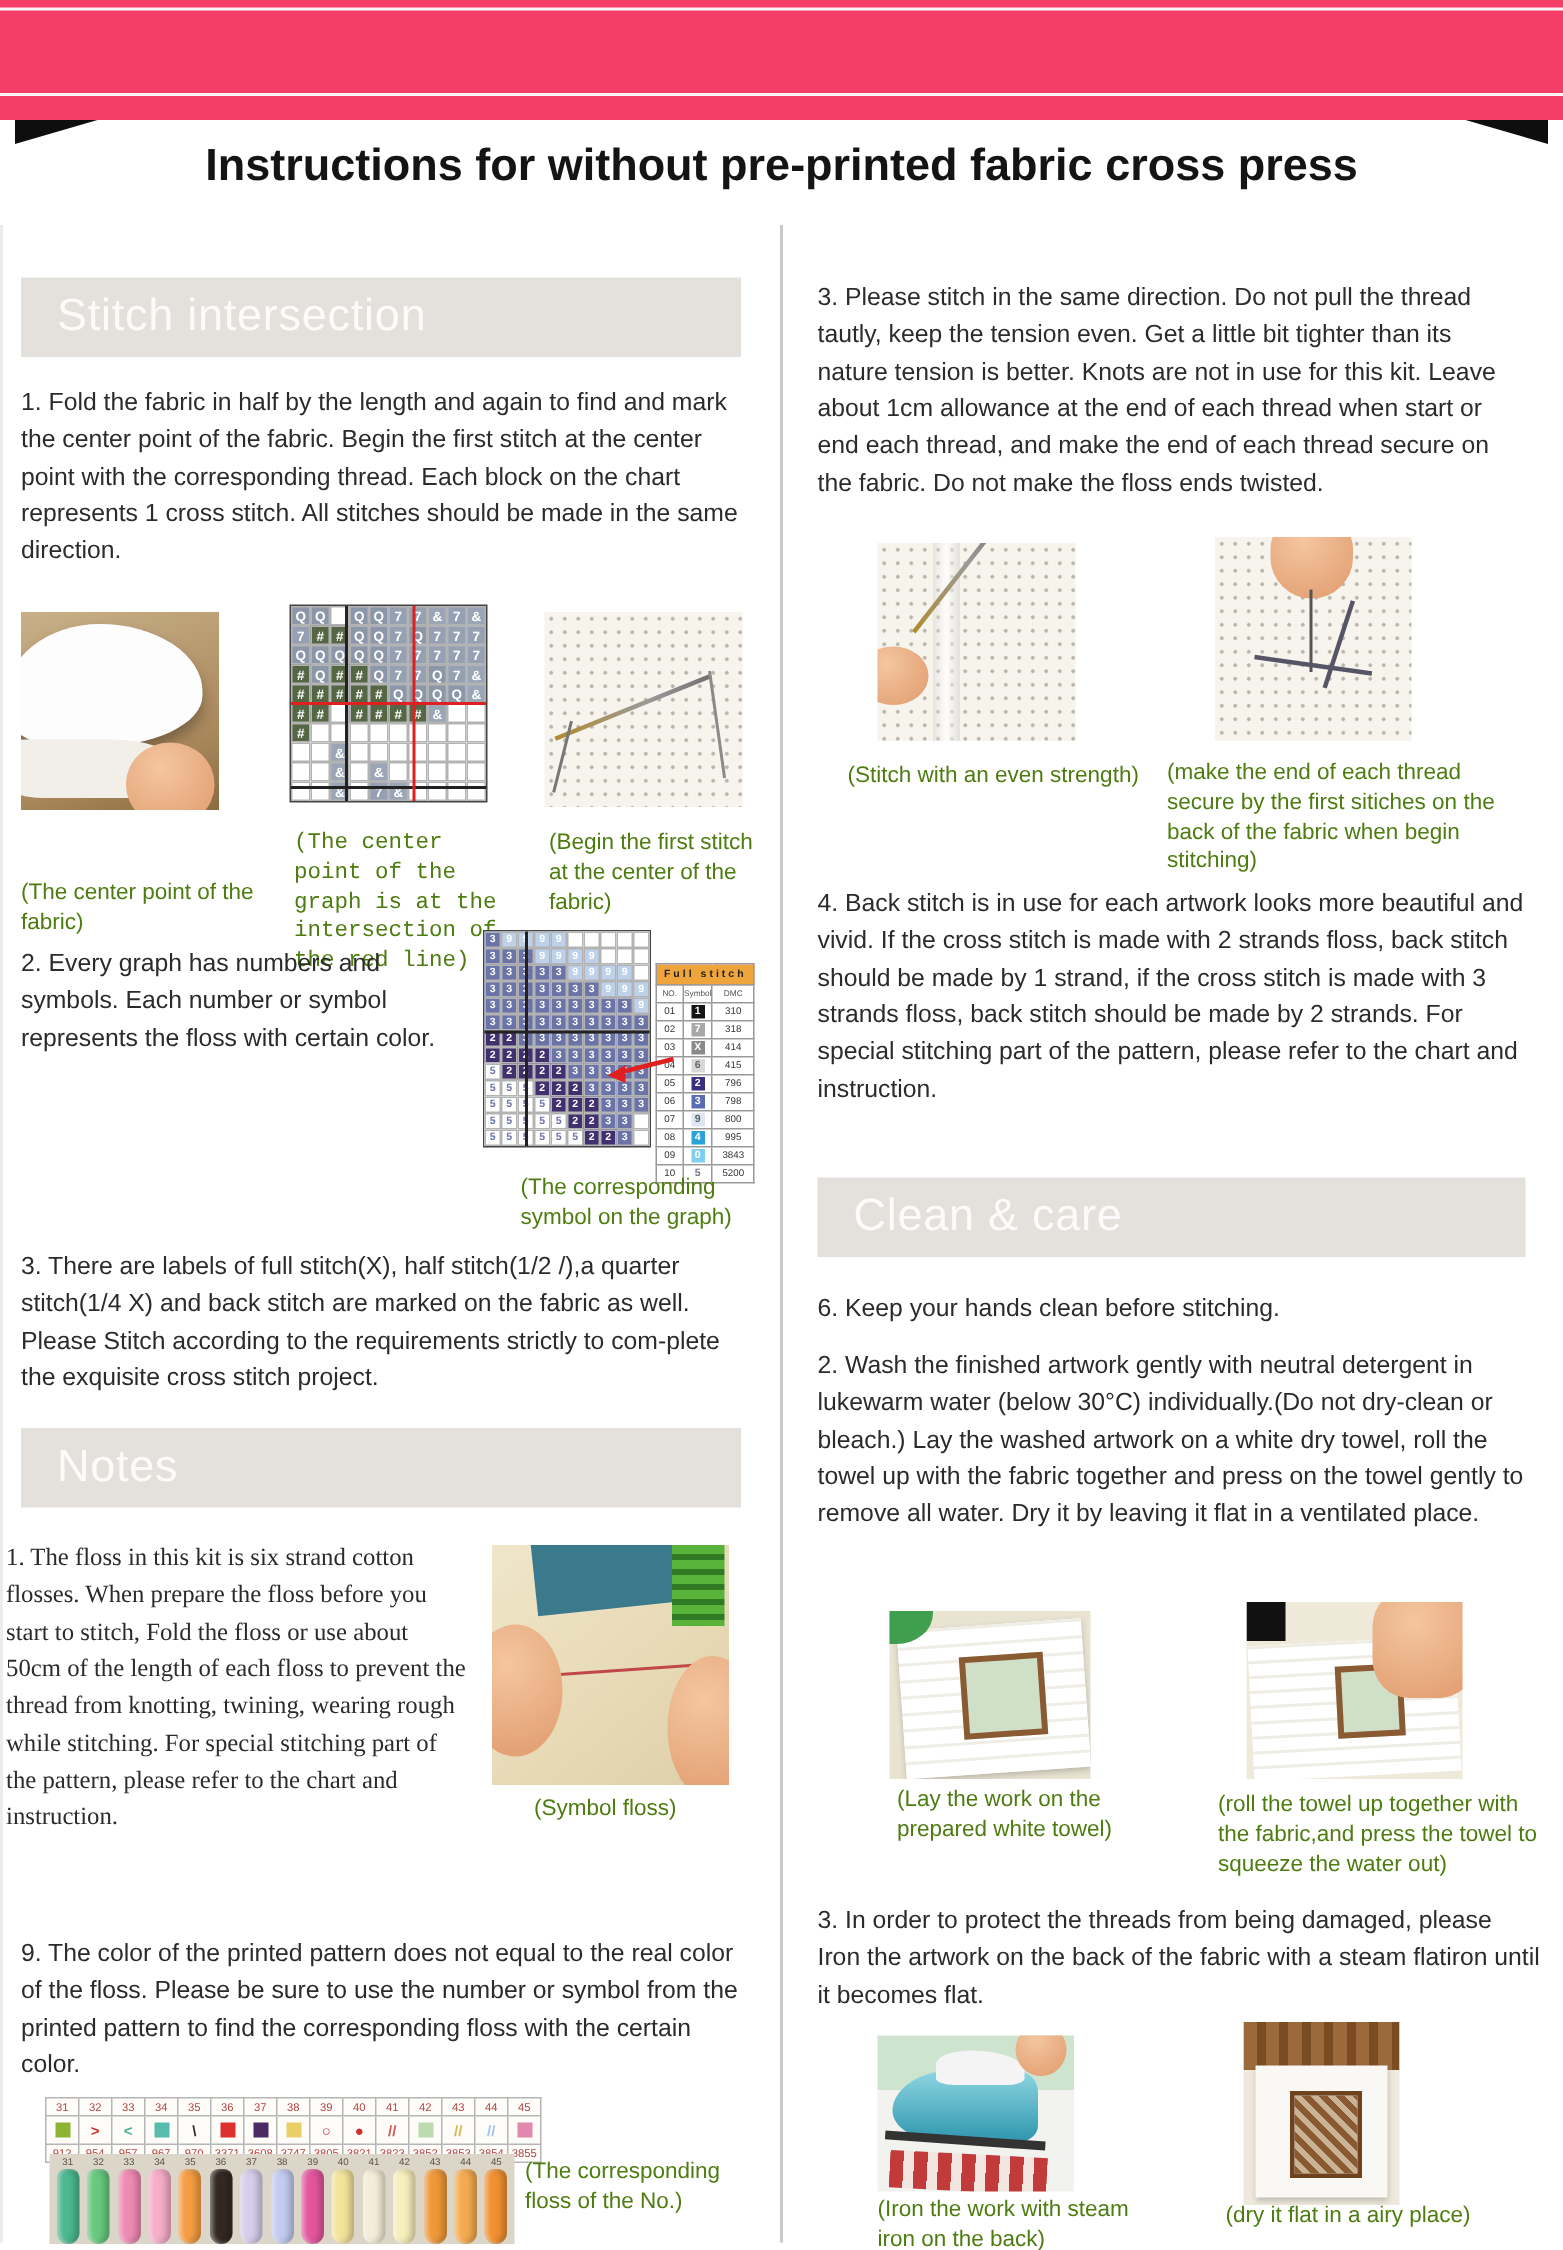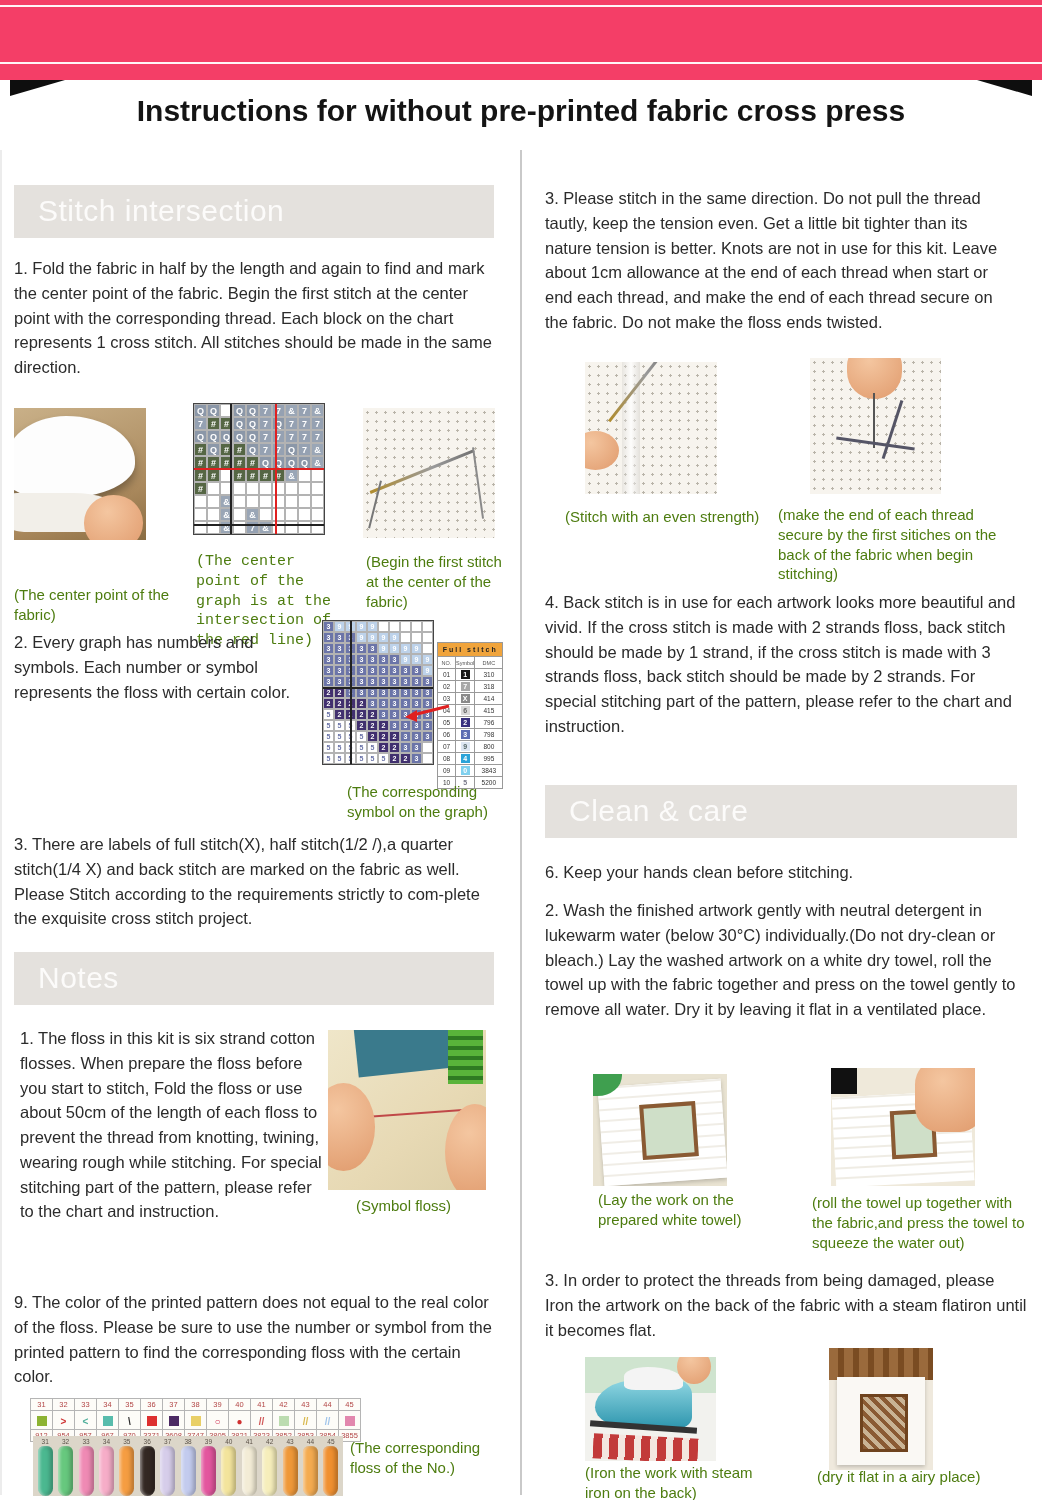--- a/index.html
+++ b/index.html
@@ -405,21 +405,21 @@
 <svg class="abs" style="left:405px;top:700px;" width="46" height="22">
   <line x1="44" y1="6" x2="8" y2="15" stroke="#e02020" stroke-width="3"></line>
   <polygon points="0,17 12,10 12,22" fill="#e02020"></polygon>
 </svg>
 <div class="abs caption" style="left:347px;top:782px;width:170px;">(The corresponding symbol on the graph)</div>
 
 <div class="abs para" style="left:14px;top:832px;width:486px;">3. There are labels of full stitch(X), half stitch(1/2 /),a quarter stitch(1/4 X) and back stitch are marked on the fabric as well. Please Stitch according to the requirements strictly to com-plete the exquisite cross stitch project.</div>
 
 <div class="abs sec-header" style="left:14px;top:952px;width:480px;">Notes</div>
 
-<div class="abs para" style="left:20px;top:1026px;width:308px;">1. The floss in this kit is six strand cotton flosses. When prepare the floss before you start to stitch, Fold the floss or use about 50cm of the length of each floss to prevent the thread from knotting, twining, wearing rough while stitching. For special stitching part of the pattern, please refer to the chart and instruction.</div>
+<div class="abs para" style="left:4px;top:1026px;width:308px;font-family:Liberation Serif, serif;">1. The floss in this kit is six strand cotton flosses. When prepare the floss before you start to stitch, Fold the floss or use about 50cm of the length of each floss to prevent the thread from knotting, twining, wearing rough while stitching. For special stitching part of the pattern, please refer to the chart and instruction.</div>
 
 <div class="photo" style="left:328px;top:1030px;width:158px;height:160px;background:linear-gradient(140deg,#efe6c9,#e7d9b4 60%,#dccfa8);">
   <div style="position:absolute;left:18%;top:-4%;width:68%;height:30%;background:#3a7a8c;transform:rotate(-6deg);"></div>
   <div style="position:absolute;right:2%;top:-6%;width:22%;height:40%;background:repeating-linear-gradient(180deg,#59b33a 0 6px,#2f7a22 6px 10px);"></div>
   <div style="position:absolute;left:10%;top:52%;width:80%;height:2px;background:#c04848;transform:rotate(-4deg);"></div>
   <div class="finger" style="left:-10%;bottom:12%;width:40%;height:55%;"></div>
   <div class="finger" style="right:-12%;bottom:-6%;width:38%;height:60%;"></div>
 </div>
 <div class="abs caption" style="left:356px;top:1196px;width:130px;">(Symbol floss)</div>
 

